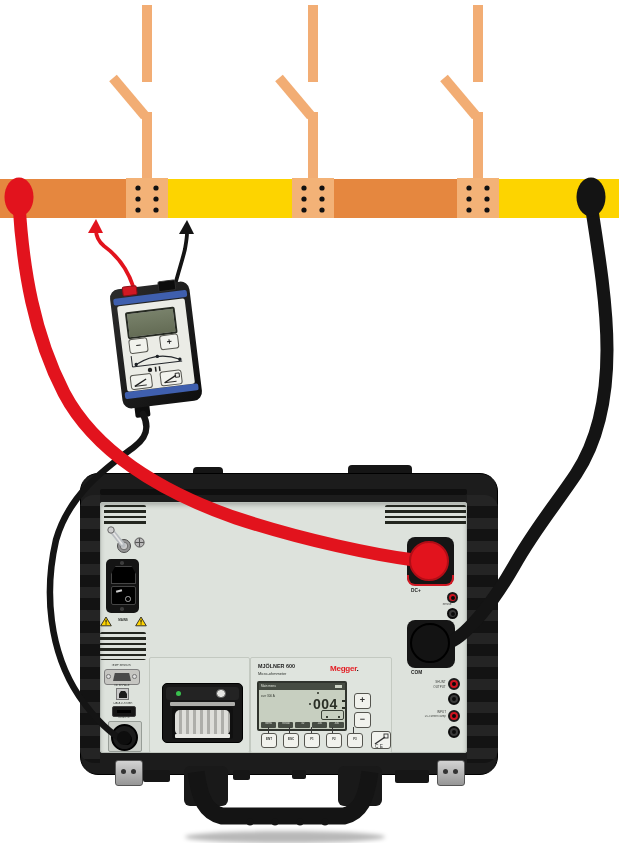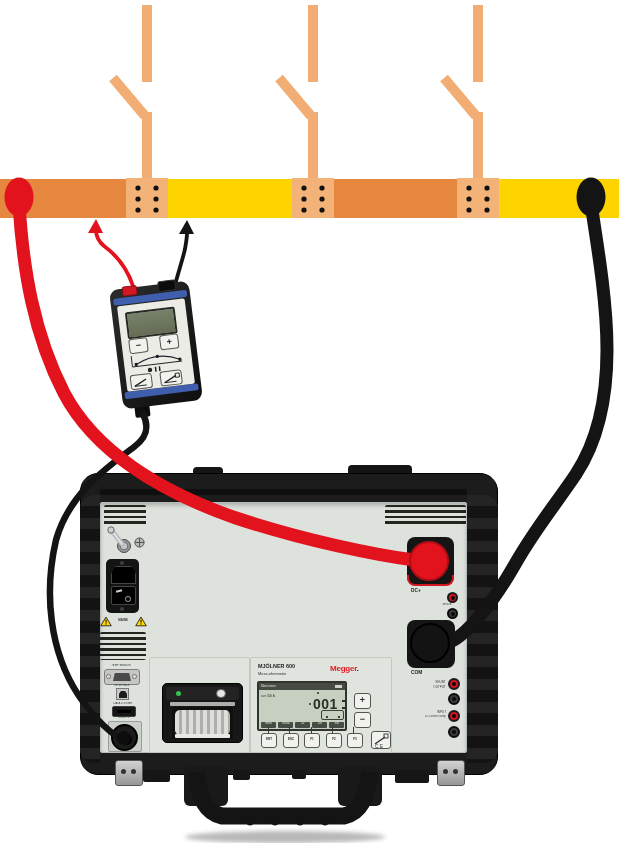--- a/index.html
+++ b/index.html
@@ -207,21 +207,21 @@
     <div class="abs" style="left:330px;top:663px;font-size:8.5px;font-weight:bold;letter-spacing:-0.3px;color:#e31e24;transform:scale(.95);transform-origin:0 0;white-space:nowrap">
       <span>Megger</span><span style="color:#111">.</span>
     </div>
 
     <div class="abs" style="left:257px;top:681px;width:90px;height:50px;background:#c7cfc0;border:2px solid #30342e;border-radius:2px;box-sizing:border-box"></div>
     <div class="abs" style="left:259px;top:683px;width:86px;height:6.5px;background:#464c43">
       <div class="lbl lft s5" style="left:2px;top:0.5px;color:#dfe4da">Main menu</div>
       <div class="abs" style="left:76px;top:1.5px;width:7px;height:3.5px;background:#cdd4c6"></div>
     </div>
     <div class="lbl lft s5" style="left:261px;top:694px;color:#2e332c">curr 300 A</div>
-    <div class="abs" style="left:313px;top:696px;font-size:14px;font-weight:bold;letter-spacing:0.5px;color:#2a2f26">001</div>
+    <div class="abs" style="left:313px;top:696px;font-size:14px;font-weight:bold;letter-spacing:0.5px;color:#2a2f26">004</div>
     <div class="abs" style="left:309px;top:703px;width:2px;height:2px;border-radius:50%;background:#2a2f26"></div>
     <div class="abs" style="left:317px;top:692px;width:2px;height:2px;border-radius:50%;background:#2a2f26"></div>
     <div class="abs" style="left:342px;top:700px;width:3px;height:1.5px;background:#2a2f26"></div>
     <div class="abs" style="left:342px;top:707px;width:3px;height:1.5px;background:#2a2f26"></div>
     <div class="abs" style="left:321px;top:710px;width:23px;height:10px;border:1px solid #3a4036;border-radius:2px;box-sizing:border-box">
       <div class="abs" style="left:4px;top:5px;width:1.8px;height:1.8px;background:#3a4036"></div>
       <div class="abs" style="left:16px;top:5px;width:1.8px;height:1.8px;background:#3a4036"></div>
     </div>
     <div class="softkey" style="left:260.5px">
         <div class="lbl ctr s45">Menu</div>

